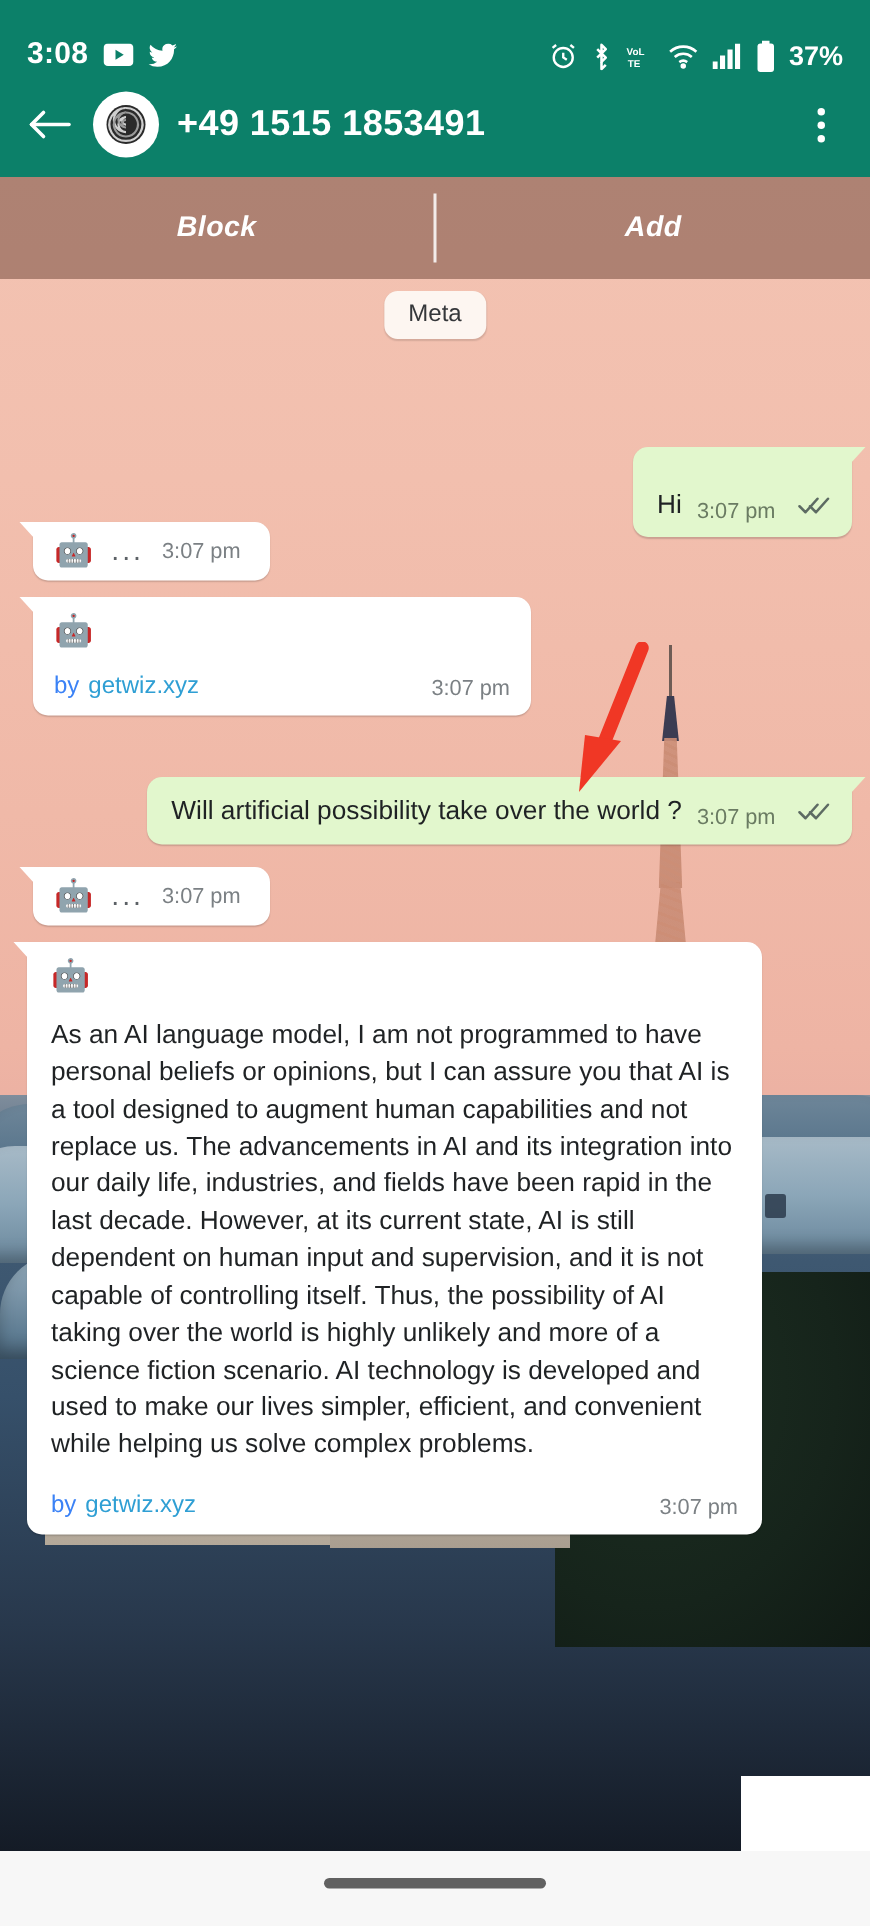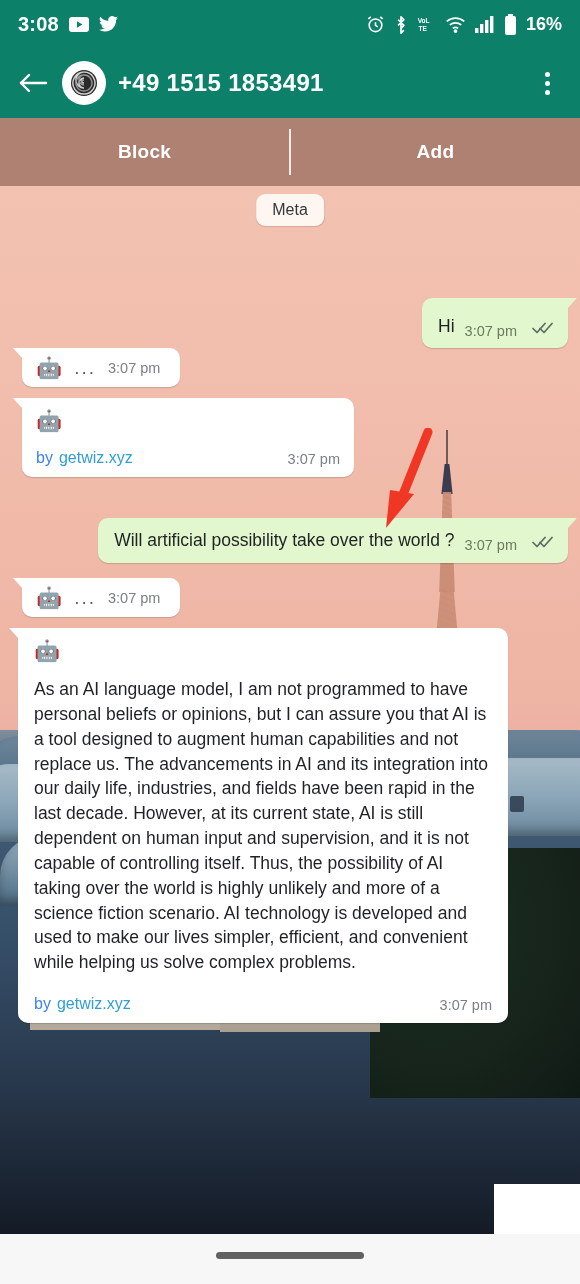--- a/index.html
+++ b/index.html
@@ -62,21 +62,21 @@
   .chim.pale { background:#9d9086; }
   .trees { position:absolute; right:0; top:118px; width:210px; height:250px;
      background: radial-gradient(ellipse at 30% 30%, #1d2f22 0%, #16241b 60%, #101a14 100%); border-radius:60px 0 0 0; }
   .facade { position:absolute; background: linear-gradient(180deg,#cdc3b6,#b3a899); }
   .win { position:absolute; width:10px; height:18px; background:#3a4150; border-radius:1px 1px 0 0; }
   .litewin { position:absolute; width:7px; height:9px; background:#f0a24a; border-radius:1px; opacity:.9; }
 
   
   .statusbar {
     position: absolute; left:0; top:0; width:580px; height:48px;
-    background:#0c8069; display:flex; align-items:center;
+    background:#0c8069; display:flex; align-items:flex-end;
     padding: 0 18px; color:#fff;
   }
   .sb-left { display:flex; align-items:center; gap:10px; }
   .sb-time { font-size:20px; font-weight:600; letter-spacing:.2px; }
   .sb-right { margin-left:auto; display:flex; align-items:center; gap:9px; }
   .sb-pct { font-size:18px; font-weight:600; }
   .ico { display:inline-flex; align-items:center; }
 
   
   .header {
@@ -95,20 +95,21 @@
 
   
   .blockbar {
     position:absolute; left:0; top:118px; width:580px; height:68px;
     background: rgba(90,52,38,.45);
     display:flex; align-items:center;
   }
   .blockbar .half {
     flex:1; text-align:center; color:#fff; font-size:19px; font-weight:700;
     letter-spacing:.3px;
+    font-style:italic;
   }
   .blockbar .vdiv { width:2px; height:46px; background:rgba(255,255,255,.85); }
 
   
   .chat { position:absolute; left:0; top:186px; width:580px; bottom:118px; }
 
   .daypill {
     position:absolute; left:50%; transform:translateX(-50%); top:8px;
     background:#fdf6f1; border-radius:9px; padding:7px 16px;
     font-size:16px; color:#35373a; box-shadow:0 1px 1px rgba(0,0,0,.12);
@@ -277,21 +278,21 @@
           <rect x="10" y="4" width="3.4" height="13" fill="#fff"></rect>
           <rect x="15" y="0" width="3.4" height="17" fill="#fff"></rect>
         </svg>
       </span>
       <span class="ico">
         <svg width="13" height="21" viewBox="0 0 13 21">
           <rect x="4" y="0" width="5" height="2.4" fill="#fff"></rect>
           <rect x="1" y="2" width="11" height="19" rx="2" fill="#fff"></rect>
         </svg>
       </span>
-      <span class="sb-pct">16%</span>
+      <span class="sb-pct">37%</span>
     </div>
   </div>
 
   <div class="header">
     <div class="back">
       <svg width="30" height="26" viewBox="0 0 30 26" fill="none" stroke="#fff" stroke-width="2.4" stroke-linecap="round" stroke-linejoin="round">
         <path d="M28 13 H3"></path>
           <path d="M11 5 L3 13 L11 21"></path>
       </svg>
     </div>
@@ -315,21 +316,21 @@
     <div class="half">Block</div>
     <div class="vdiv"></div>
     <div class="half">Add</div>
   </div>
 
   <div class="chat">
 
     <div class="daypill">Meta</div>
 
 
-    <div class="bubble bub-out" style="right:12px; top:112px; padding:16px 14px 9px 16px; display:flex; align-items:flex-end; gap:10px;">
+    <div class="bubble bub-out" style="right:12px; top:112px; padding:26px 14px 9px 16px; display:flex; align-items:flex-end; gap:10px;">
       <div class="tail tail-r"></div>
       <span class="msg-text">Hi</span>
       <span class="meta-time-out">3:07 pm</span>
       <span class="ticks">
         <svg width="22" height="14" viewBox="0 0 22 14" fill="none" stroke="#5d6b63" stroke-width="1.7" stroke-linecap="round" stroke-linejoin="round">
           <path d="M1 7.5 L5 11.5 L13 2.5"></path>
             <path d="M8 7.5 L12 11.5 L20 2.5"></path>
         </svg>
       </span>
     </div>

